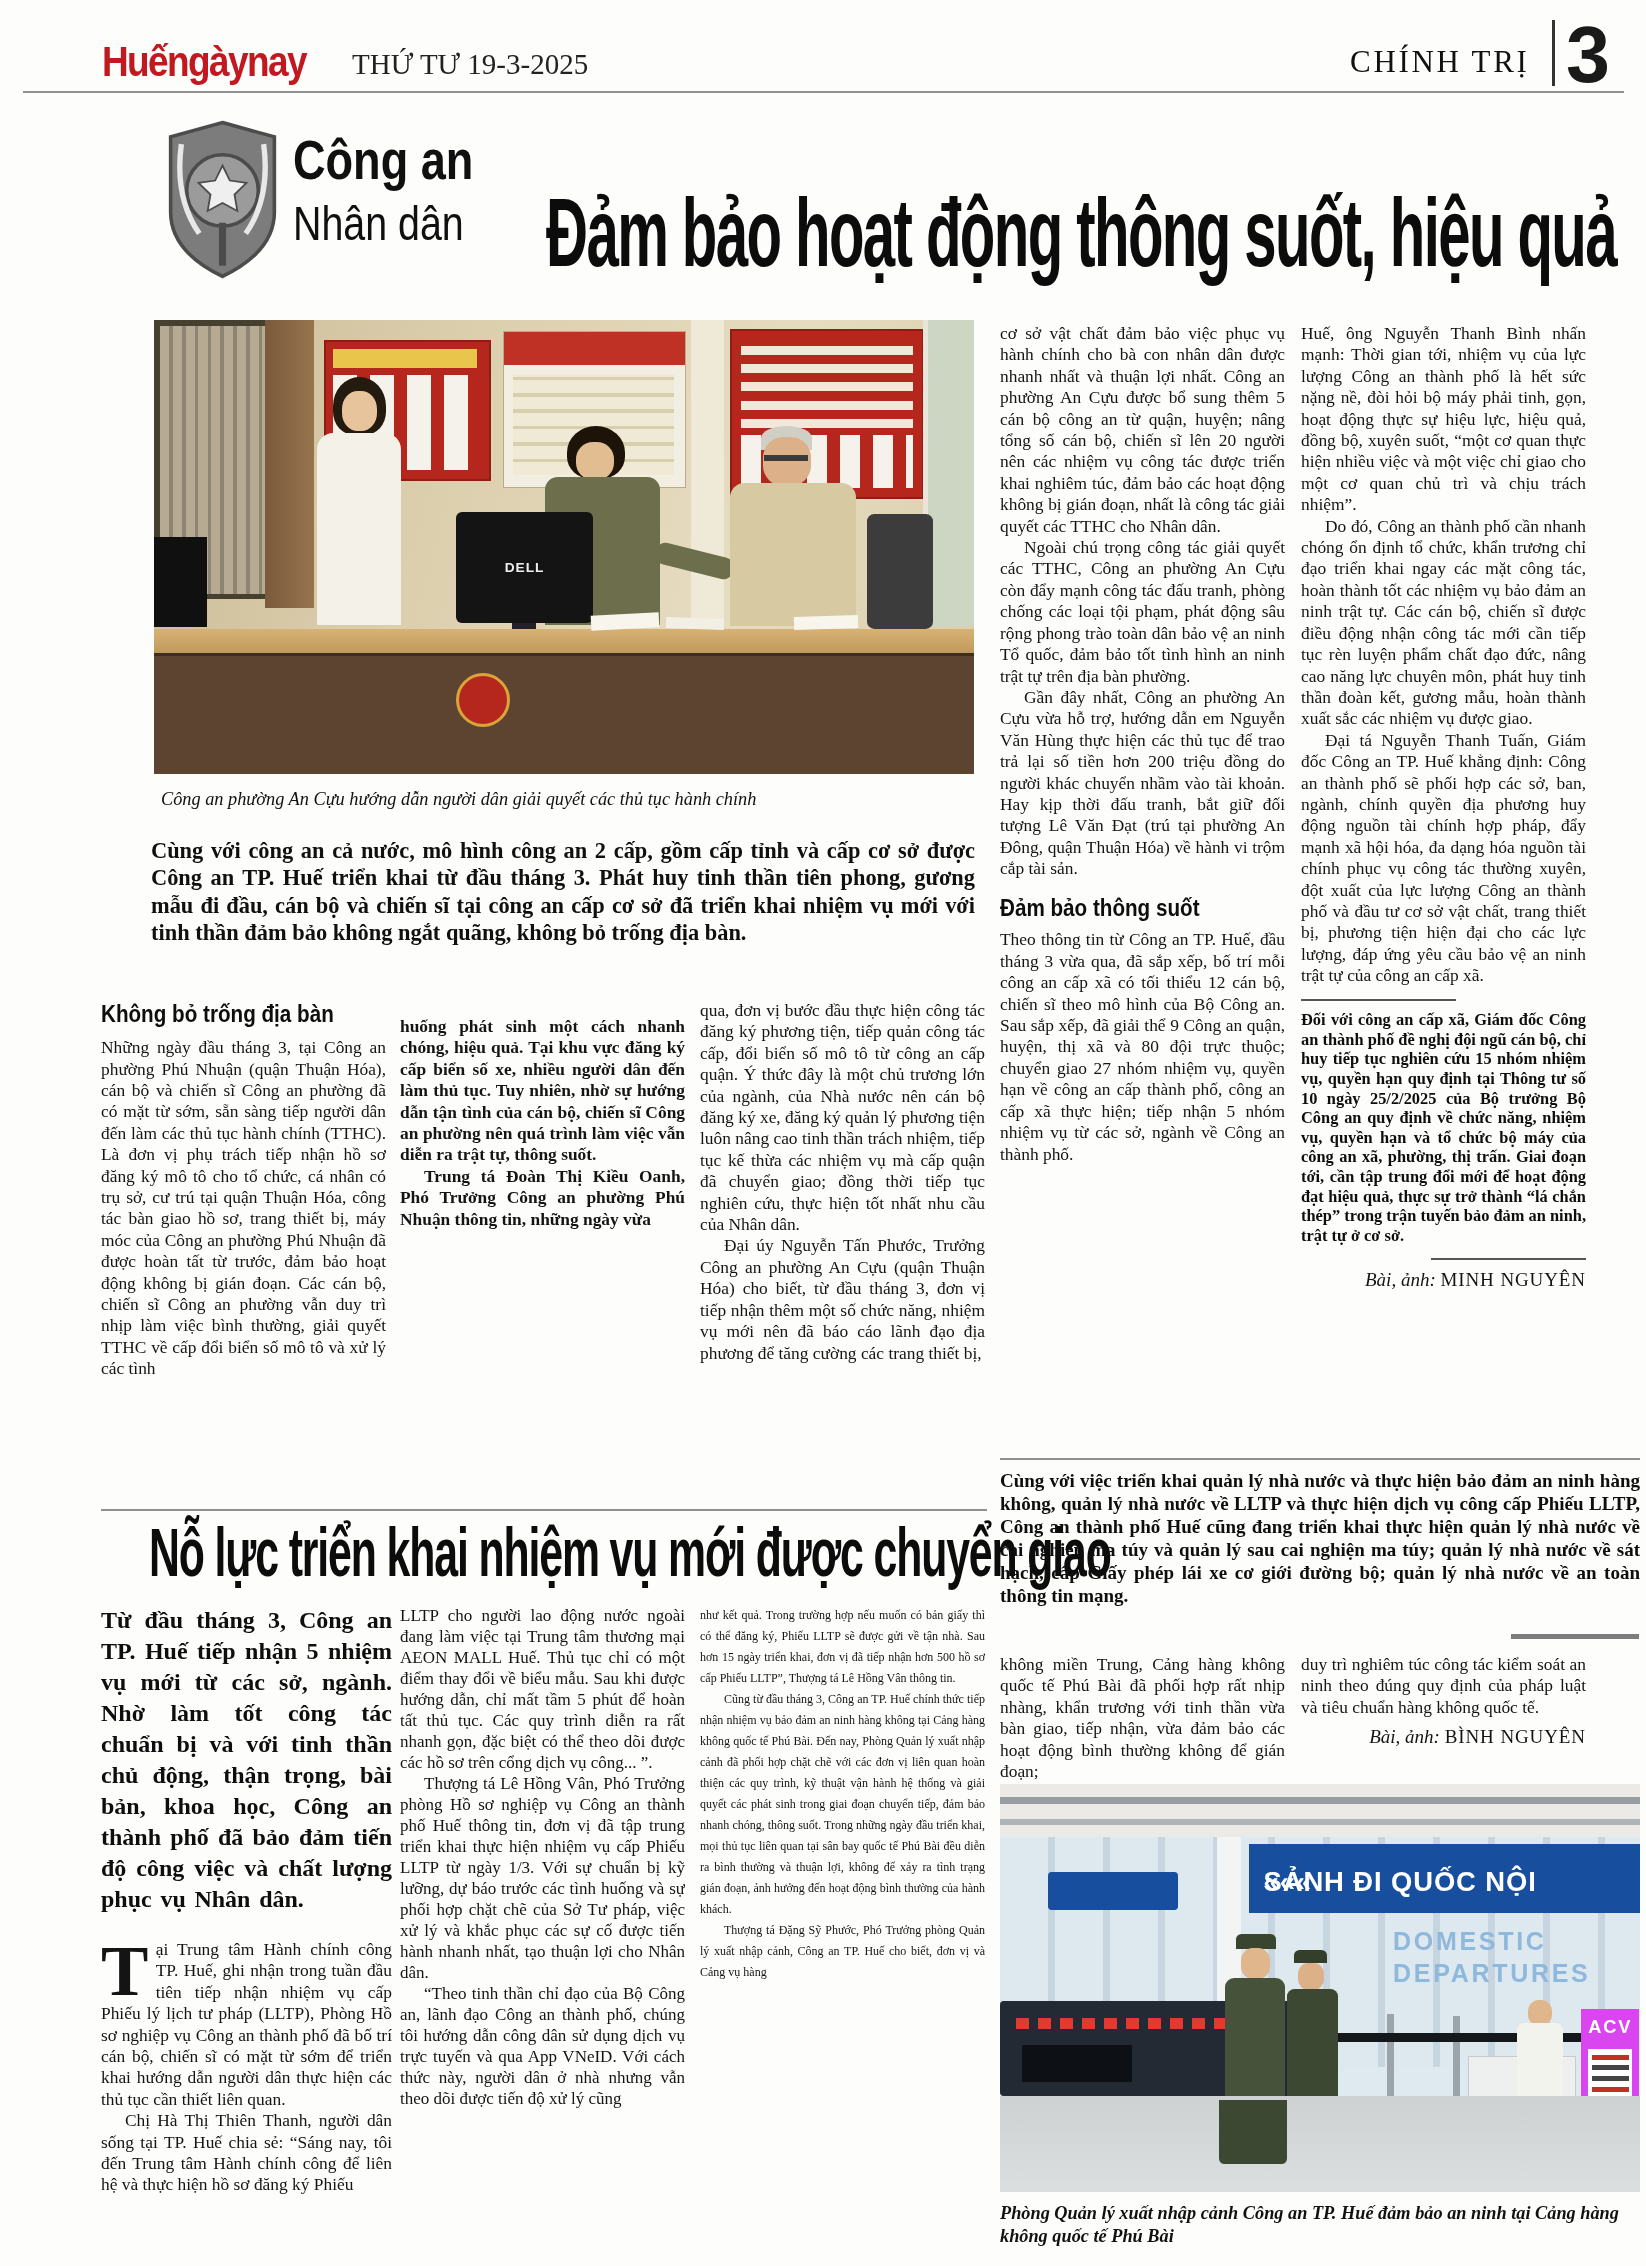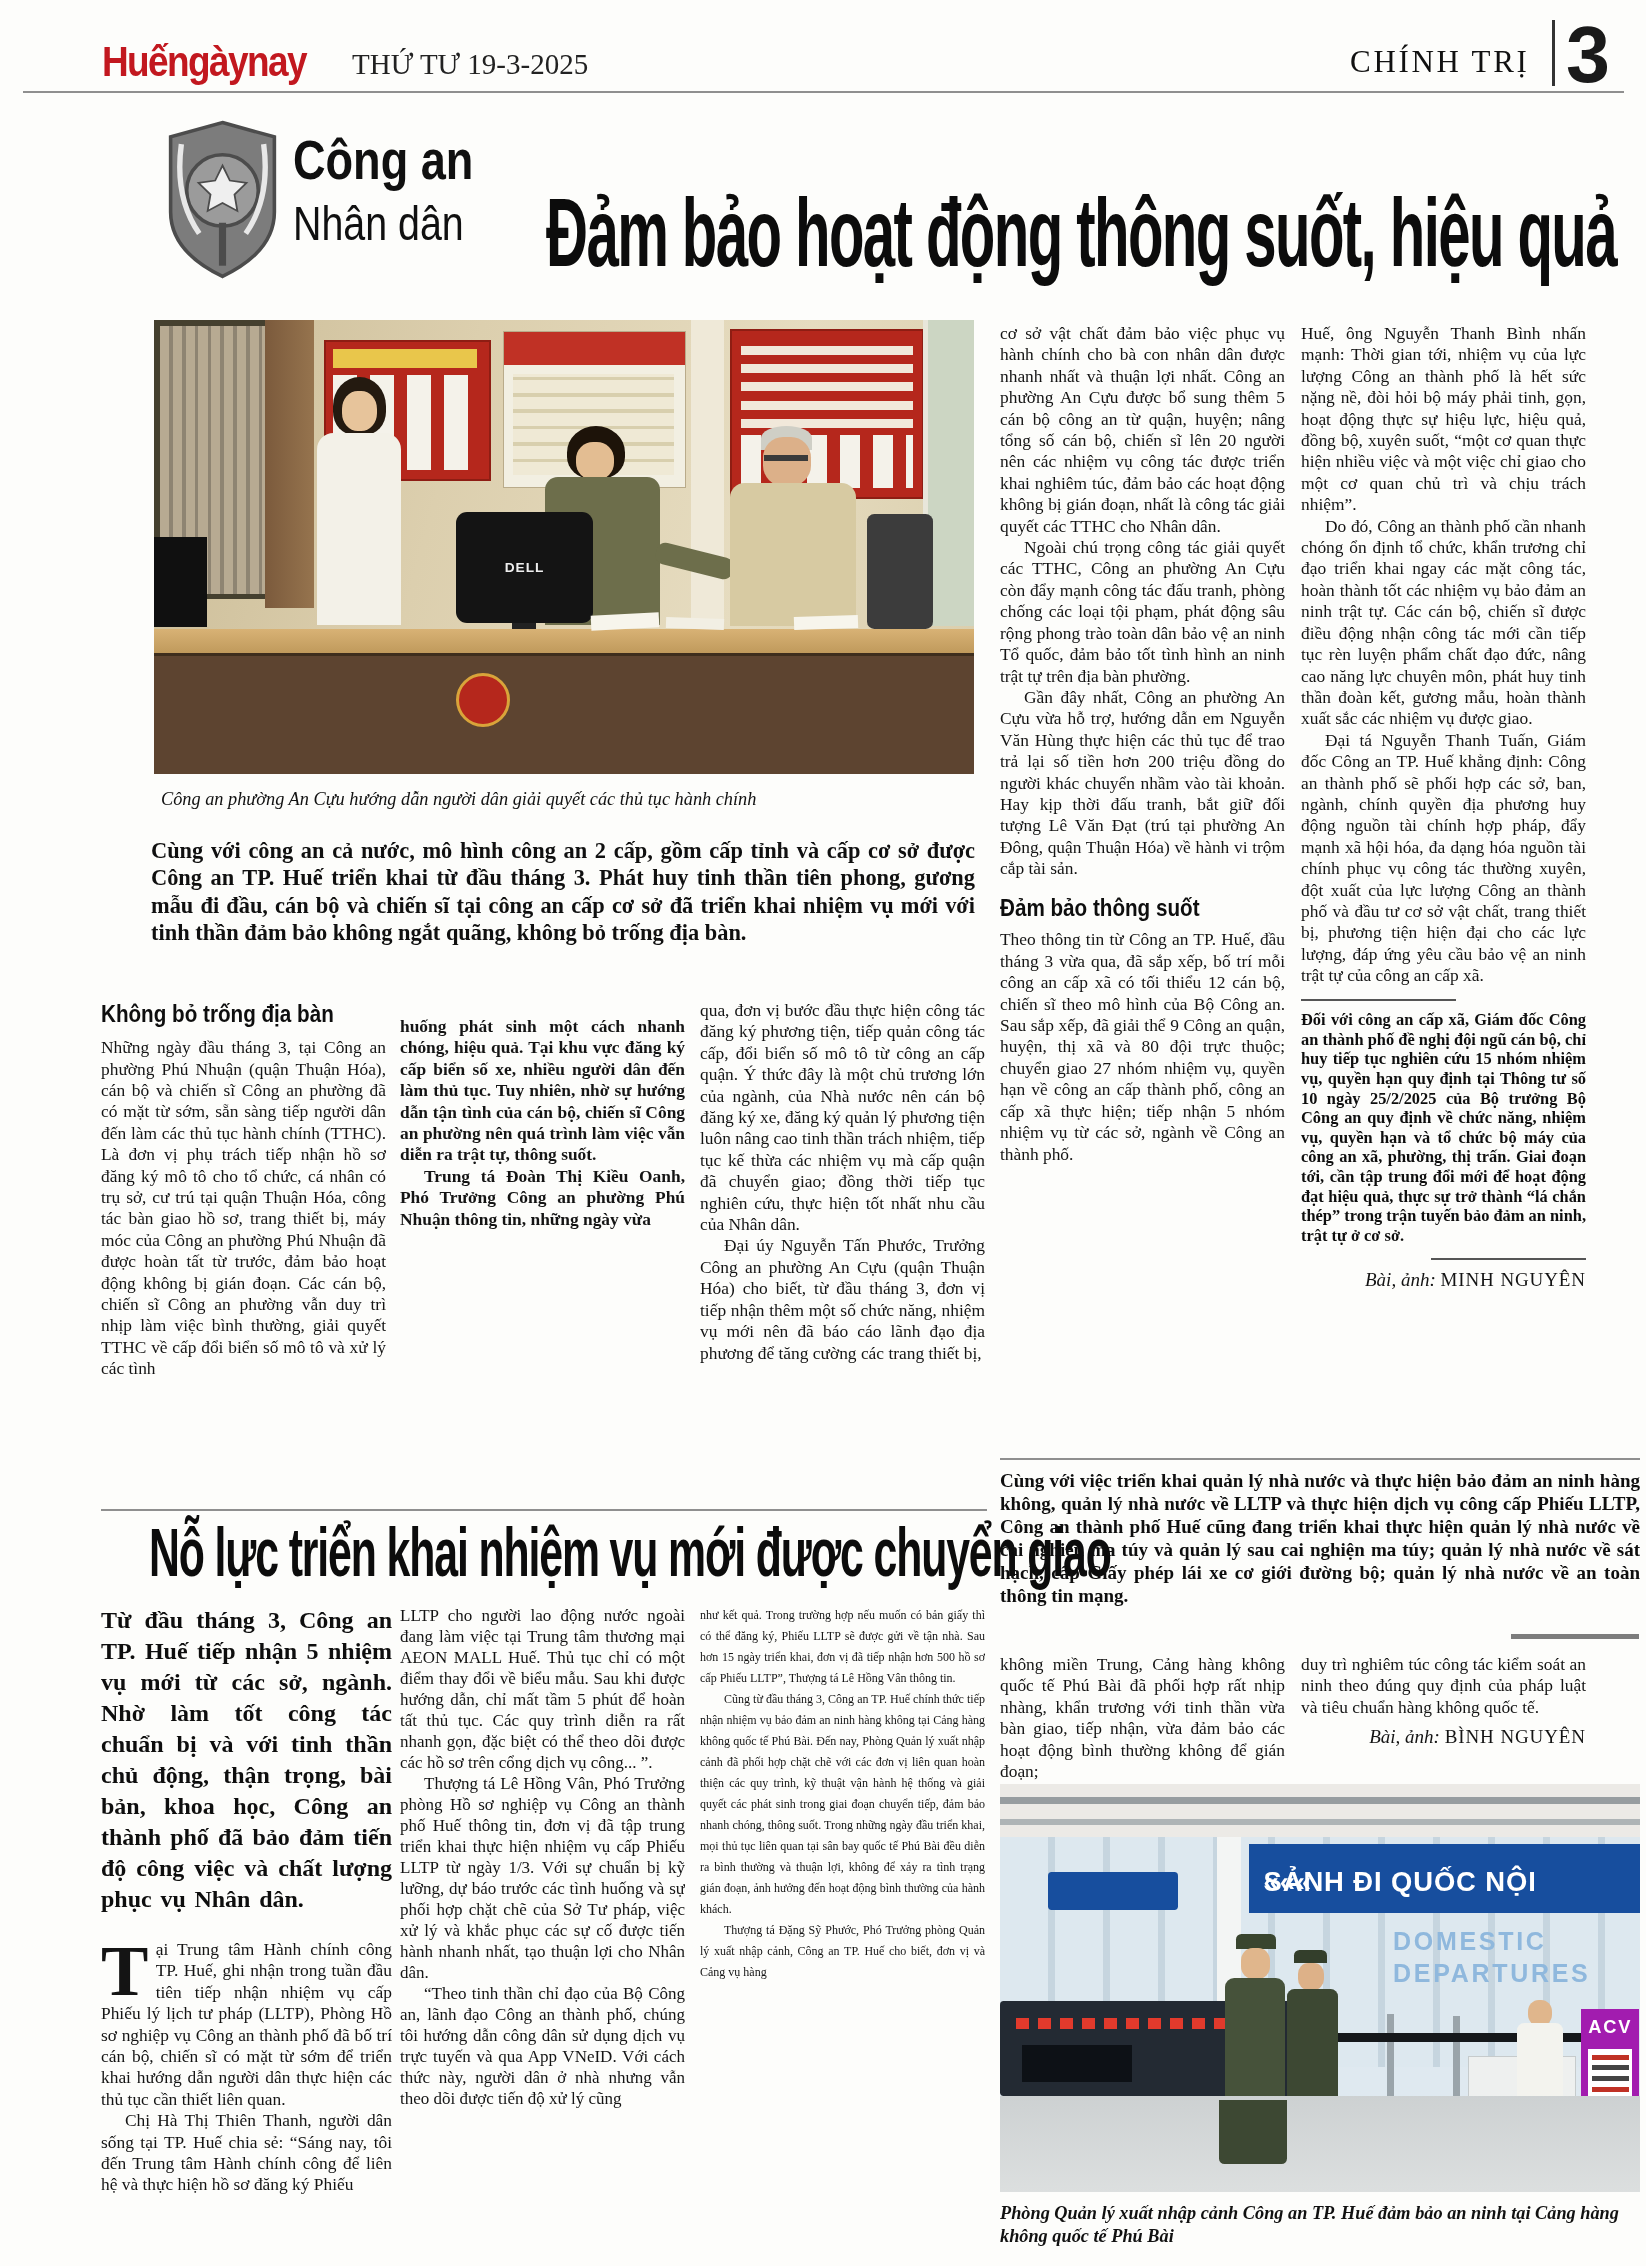--- a/index.html
+++ b/index.html
@@ -107,21 +107,21 @@
     <div style="left:422px;top:122px;width:38px;height:38px;background:#e3bd92;border-radius:45%;"></div>
     <div style="left:391px;top:157px;width:115px;height:148px;background:#6d6e4b;border-radius:12.8px 12.8px 0 0;"></div>
     <div style="left:501px;top:230px;width:79px;height:22px;background:#6d6e4b;border-radius:9.1px;transform:rotate(14deg);"></div>
     <div style="left:607px;top:106px;width:51px;height:24px;background:#cfcfc6;border-radius:50% 50% 0 0;"></div>
     <div style="left:609px;top:117px;width:48px;height:49px;background:#dcb089;border-radius:42%;"></div>
     <div style="left:610px;top:135px;width:44px;height:5.5px;background:#3a3a3a;"></div>
     <div style="left:576px;top:163px;width:126px;height:143px;background:#d7caa2;border-radius:14.6px 14.6px 0 0;"></div>
     <div style="left:713px;top:194px;width:66px;height:115px;background:#3c3c3c;border-radius:7.3px;"></div>
 
     <div style="left:0;top:217px;width:53px;height:90px;background:#101010;"></div>
-    <div style="left:302px;top:192px;width:137px;height:111px;background:#141414;border-radius:11px;">
+    <div style="left:302px;top:192px;width:137px;height:111px;background:#141414;border-radius:6px;">
       <div class="dell" style="left:50%;top:48px;transform:translateX(-50%);">DELL</div>
     </div>
     <div style="left:358px;top:303px;width:24px;height:12.8px;background:#222;"></div>
     <div style="left:0;top:309px;width:820px;height:24px;background:linear-gradient(#d8b275,#c09a5c);"></div>
     <div style="left:437px;top:294px;width:68px;height:14.6px;background:#f7f5ec;transform:rotate(-3deg);"></div>
     <div style="left:512px;top:298px;width:58px;height:11px;background:#f2efe4;transform:rotate(2deg);"></div>
     <div style="left:640px;top:296px;width:64px;height:12.8px;background:#f7f5ec;transform:rotate(-2deg);"></div>
     <div style="left:0;top:333px;width:820px;height:122px;background:#5d4430;border-top:3.7px solid #3e2e1d;"></div>
     <div style="left:302px;top:353px;width:48px;height:48px;background:#b5271c;border:3.7px solid #d9a43a;border-radius:50%;"></div>
   </div>
@@ -226,21 +226,21 @@
     <div style="left:236px;top:150px;width:40px;height:14.6px;background:#39452f;border-radius:5.5px 5.5px 0 0;"></div>
     <div style="left:241px;top:164px;width:29px;height:31px;background:#e0b68c;border-radius:40%;"></div>
     <div style="left:225px;top:194px;width:60px;height:122px;background:#46523a;border-radius:9.1px 9.1px 0 0;"></div>
     <div style="left:294px;top:166px;width:33px;height:12.8px;background:#333e2b;border-radius:5.5px 5.5px 0 0;"></div>
     <div style="left:298px;top:179px;width:25.6px;height:27.4px;background:#ddb188;border-radius:40%;"></div>
     <div style="left:287px;top:205px;width:51px;height:110px;background:#3d4833;border-radius:7.3px 7.3px 0 0;"></div>
 
     <div style="left:468px;top:272px;width:106px;height:55px;background:#eef0ef;border:1.8px solid #c6cbcc;"></div>
     <div style="left:528px;top:216px;width:24px;height:25.6px;background:#e0b68c;border-radius:45%;"></div>
     <div style="left:517px;top:239px;width:46px;height:75px;background:#f3f3ee;border-radius:7.3px 7.3px 0 0;"></div>
-    <div style="left:581px;top:225px;width:58px;height:133px;background:#a21caf;">
+    <div style="left:581px;top:225px;width:58px;height:133px;background:#d946ef;">
       <div class="acv" style="left:7.3px;top:7.3px;">ACV</div>
       <div style="left:7.3px;top:40px;width:44px;height:80px;background:#fff;">
         <div style="left:3.7px;top:5.5px;width:37px;height:5.5px;background:#c03125;"></div>
         <div style="left:3.7px;top:16.4px;width:37px;height:4.6px;background:#444;"></div>
         <div style="left:3.7px;top:27.4px;width:37px;height:4.6px;background:#444;"></div>
         <div style="left:3.7px;top:38px;width:37px;height:4.6px;background:#c03125;"></div>
       </div>
     </div>
     <div style="left:0;top:312px;width:640px;height:96px;background:linear-gradient(#cdd1d2,#dcdfdf);"></div>
     <div style="left:219px;top:316px;width:68px;height:64px;background:#3d4833;border-radius:0 0 5.5px 5.5px;"></div>

